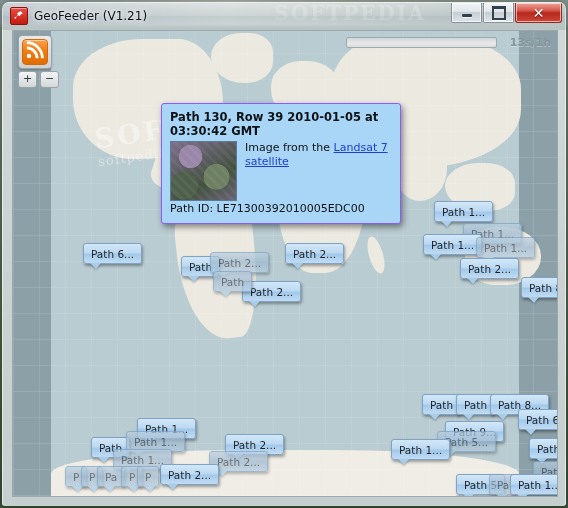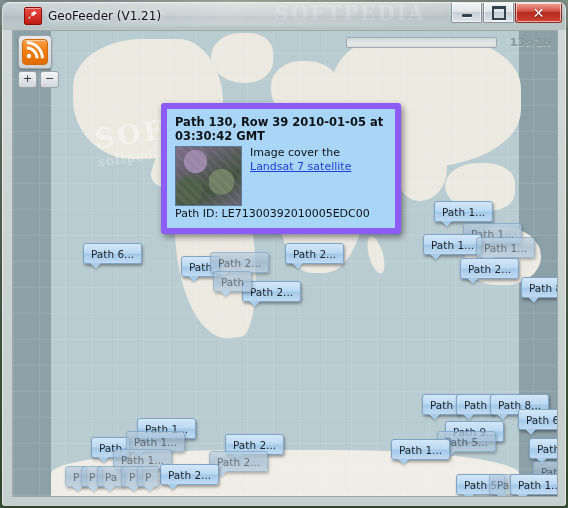--- a/index.html
+++ b/index.html
@@ -48,21 +48,20 @@
   
   .titlebar{
     position:relative;height:26px;
     display:flex;align-items:center;
     background:linear-gradient(180deg,
        rgba(245,248,250,.35) 0%,
        rgba(205,214,220,.30) 48%,
        rgba(180,192,200,.38) 52%,
        rgba(215,223,228,.45) 100%);
     border-radius:6px 6px 0 0;
-    padding-left:14px;
   }
   .app-icon{
     width:16px;height:16px;margin-left:7px;margin-right:6px;
     border-radius:2px;position:relative;flex:0 0 auto;
     background:linear-gradient(180deg,#e94b42 0%,#c01b12 100%);
     border:1px solid #8d0f08;
     box-shadow:inset 0 1px 0 rgba(255,255,255,.45);
   }
   .app-icon .pin{
     position:absolute;left:2px;top:2px;width:11px;height:11px;
@@ -212,21 +211,21 @@
   .marker.dim{
     opacity:.72;
     background:linear-gradient(180deg,#b9cfe0 0%,#9db8cf 50%,#b3cadd 100%);
     color:#3a4550;
   }
 
   
   .tooltip{
     position:absolute;left:148px;top:72px;width:240px;
     background:#a9d6f6;
-    border:6px solid #8b5cf6;
+    border:1px solid #8b5cf6;
     border-radius:3px;
     box-shadow:2px 3px 6px rgba(0,0,0,.45);
     padding:6px 8px 7px 8px;box-sizing:border-box;
     font-family:"DejaVu Sans",sans-serif;
     color:#0d1217;
     z-index:50;
   }
   .tt-title{font-size:11.5px;font-weight:bold;line-height:14px;margin-bottom:3px;}
   .tt-body{display:flex;gap:8px;}
   .tt-thumb{
@@ -416,21 +415,21 @@
             <div class="marker" style="left: 497px; top: 443px;">
               <span>Path 1..</span>
             </div>
           </div>
 
         <div class="tooltip">
           <div class="tt-title">Path 130, Row 39 2010-01-05 at 03:30:42 GMT</div>
           <div class="tt-body">
             <div class="tt-thumb"></div>
             <div class="tt-text">
-              <span>Image cover the </span><span class="tt-link">Landsat 7 satellite</span>
+              <span>Image from the </span><span class="tt-link">Landsat 7 satellite</span>
             </div>
           </div>
           <div class="tt-scene">Path ID: LE71300392010005EDC00</div>
         </div>
 
         <div class="tool-rss">
           <div class="rss-glyph">
             <svg viewBox="0 0 24 24" width="22" height="22">
               <circle cx="6.5" cy="17.5" r="2.4" fill="#fff"></circle>
               <path d="M4.2 10.2 a9.8 9.8 0 0 1 9.6 9.6 h3.1 A12.9 12.9 0 0 0 4.2 7.1 Z" fill="#fff"></path>

